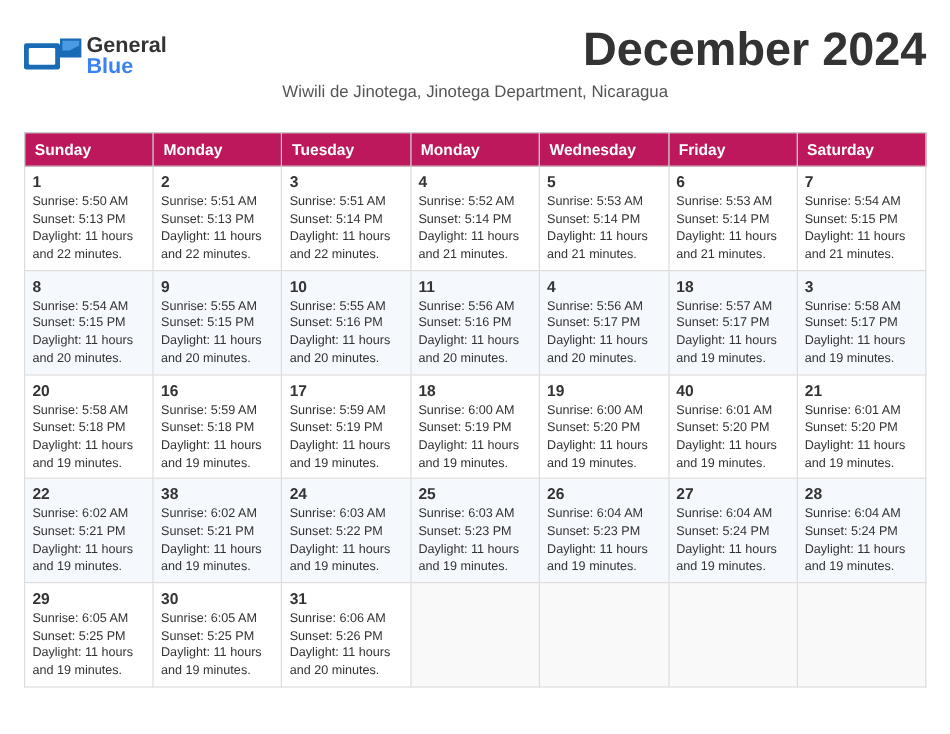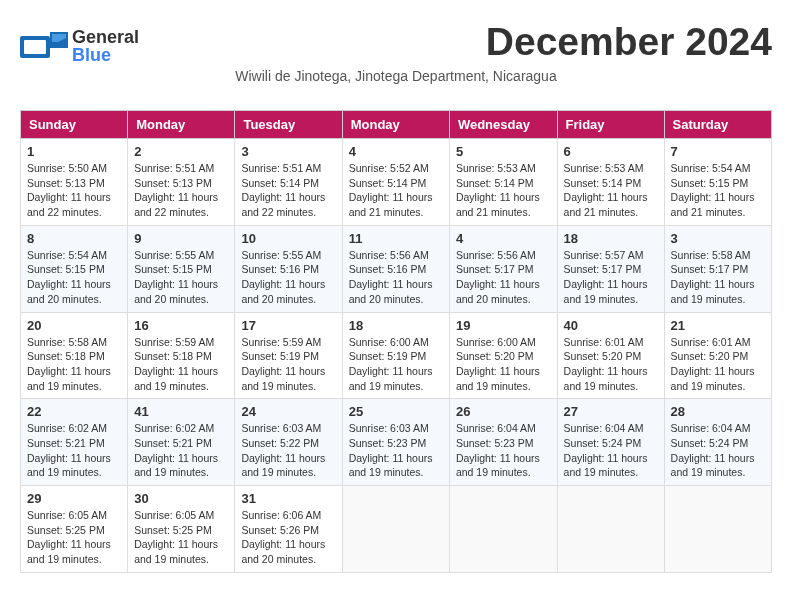--- a/index.html
+++ b/index.html
@@ -219,21 +219,21 @@
           <span class="day-num">21</span>
           <span class="day-detail">Sunrise: 6:01 AM<br>Sunset: 5:20 PM<br>Daylight: 11 hours and 19 minutes.</span>
         </td>
       </tr>
       <tr>
         <td>
           <span class="day-num">22</span>
           <span class="day-detail">Sunrise: 6:02 AM<br>Sunset: 5:21 PM<br>Daylight: 11 hours and 19 minutes.</span>
         </td>
         <td>
-          <span class="day-num">41</span>
+          <span class="day-num">38</span>
           <span class="day-detail">Sunrise: 6:02 AM<br>Sunset: 5:21 PM<br>Daylight: 11 hours and 19 minutes.</span>
         </td>
         <td>
           <span class="day-num">24</span>
           <span class="day-detail">Sunrise: 6:03 AM<br>Sunset: 5:22 PM<br>Daylight: 11 hours and 19 minutes.</span>
         </td>
         <td>
           <span class="day-num">25</span>
           <span class="day-detail">Sunrise: 6:03 AM<br>Sunset: 5:23 PM<br>Daylight: 11 hours and 19 minutes.</span>
         </td>

